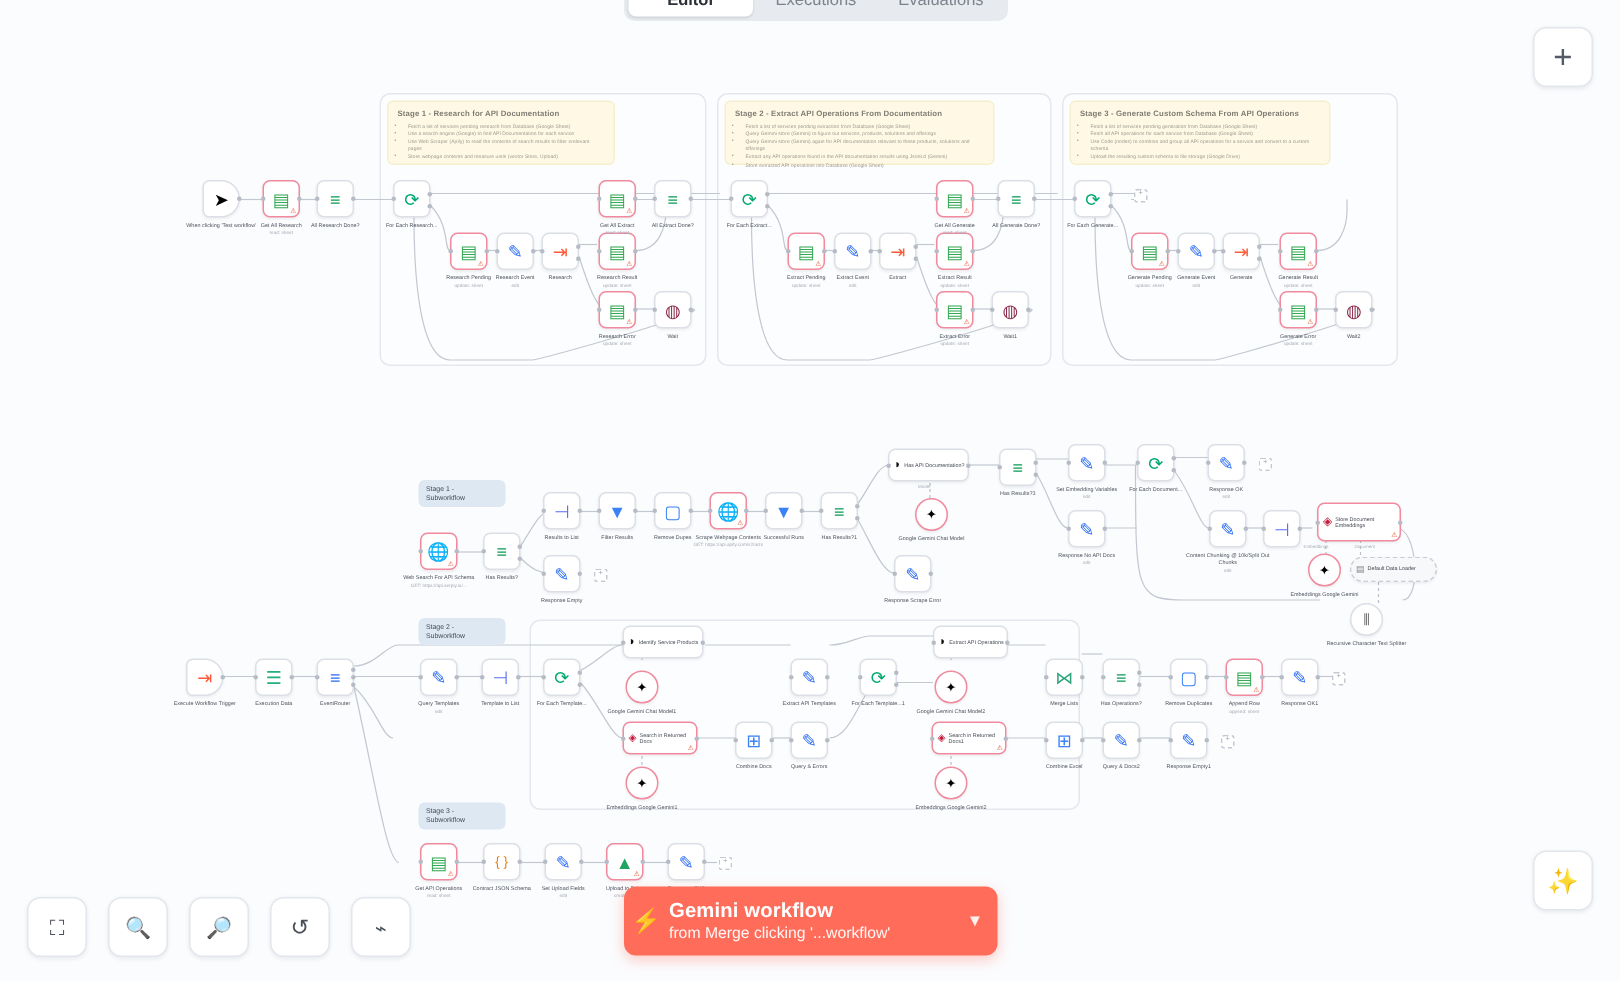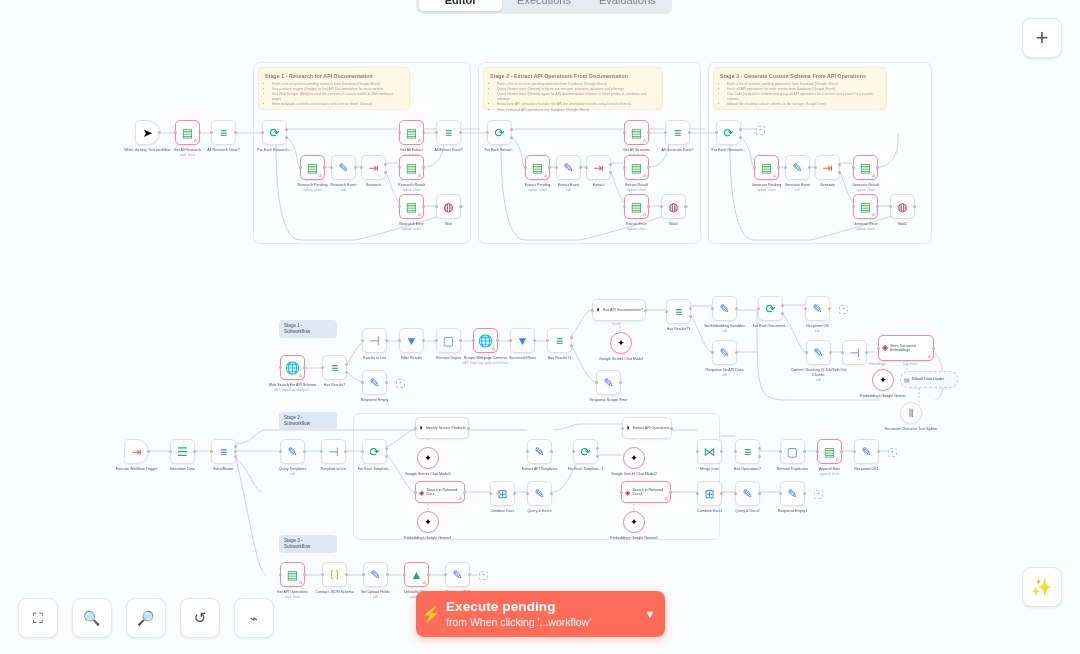--- a/index.html
+++ b/index.html
@@ -795,19 +795,19 @@
   <div class="tool t4">
       <span style="font-size:15px;">↺</span>
     </div>
   <div class="tool t5">
       <span style="font-size:13px;">⌁</span>
     </div>
 
   <div class="exec">
     <div class="bolt">⚡</div>
     <div class="etxt">
-      <div class="e1">Execute pending</div>
-      <div class="e2">from When clicking '...workflow'</div>
+      <div class="e1">Gemini workflow</div>
+      <div class="e2">from Merge clicking '...workflow'</div>
     </div>
     <div class="ecar">▼</div>
   </div>
 
 </div>
 
 </body></html>

